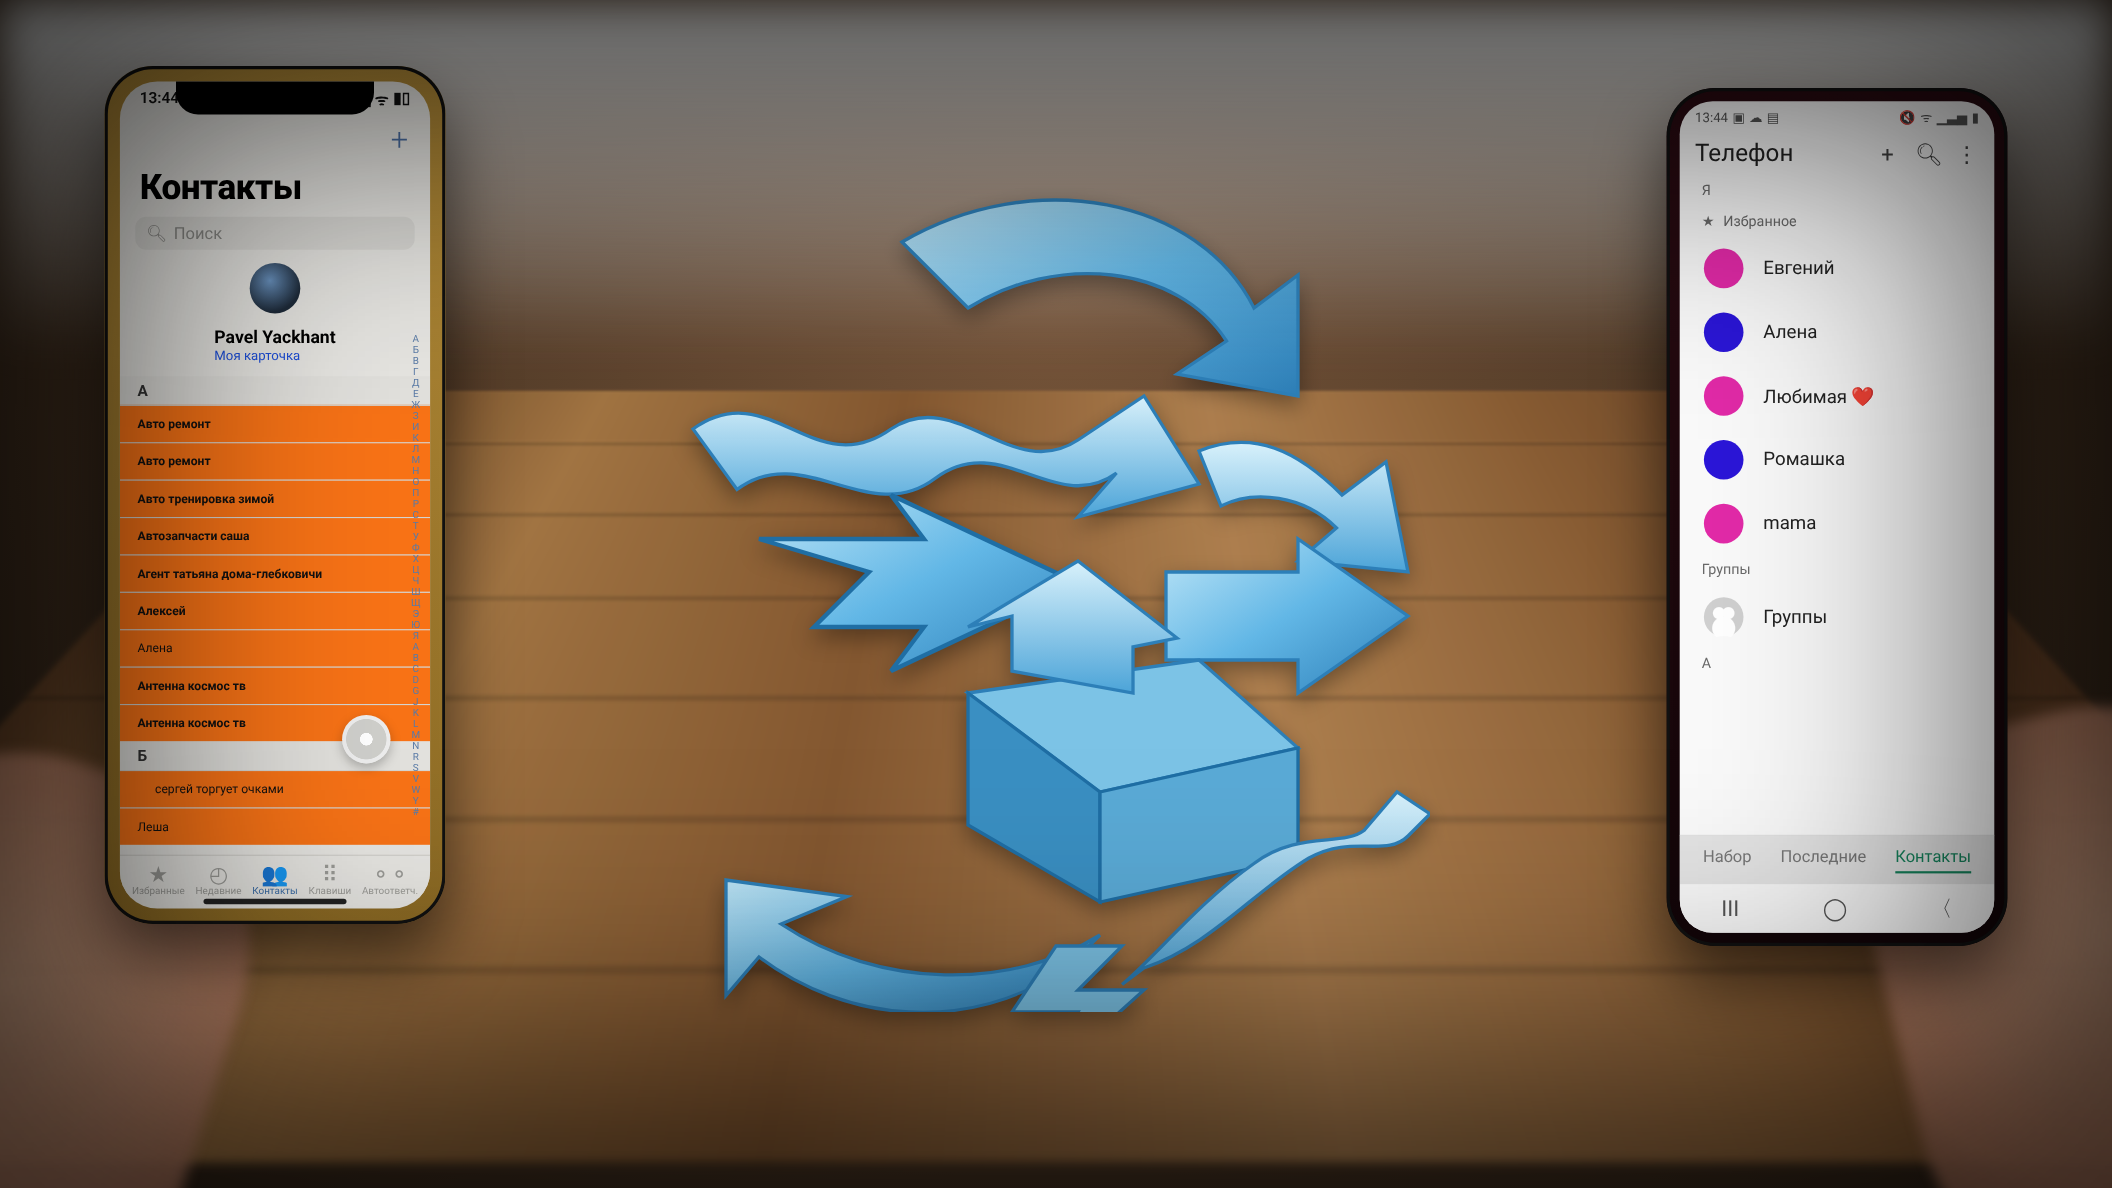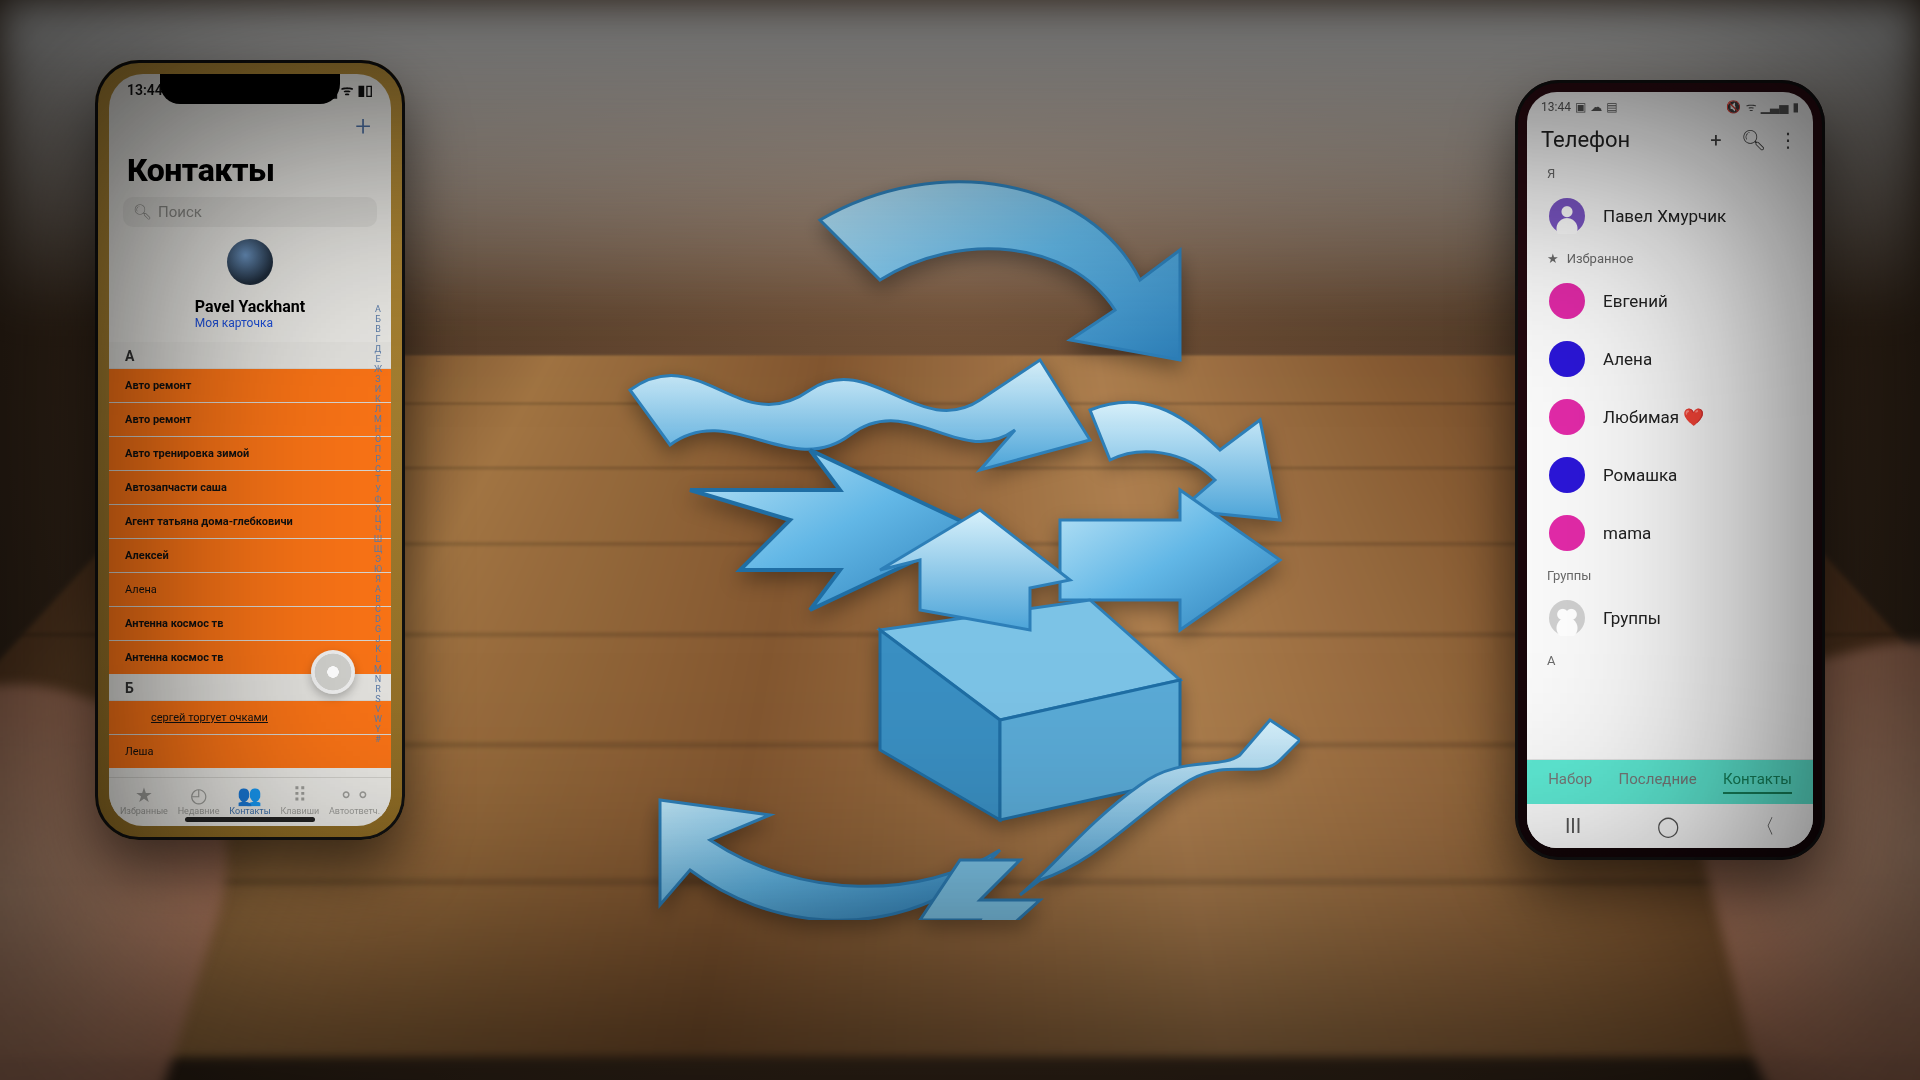--- a/index.html
+++ b/index.html
@@ -61,21 +61,21 @@
   .a-sec { font-size:13px; color:#6a6a6a; padding:6px 20px; display:flex; align-items:center; gap:8px;}
   .a-row { display:flex; align-items:center; gap:18px; padding:11px 22px; font-size:17px; color:#222;}
   .a-row .dot { width:36px;height:36px;border-radius:50%; }
   .a-row .dot.person { background:#7b56c5; position:relative;}
   .a-row .dot.person::after{content:"";position:absolute;inset:0;background:radial-gradient(circle at 50% 38%, #fff 0 5px, transparent 6px), radial-gradient(circle at 50% 85%, #fff 0 10px, transparent 11px);}
   .a-row .dot.grp { background:#d0d0d0; position:relative;}
   .a-row .dot.grp::after{content:"";position:absolute;inset:0;background:
      radial-gradient(circle at 38% 40%, #fff 0 5px, transparent 6px),
      radial-gradient(circle at 62% 40%, #fff 0 5px, transparent 6px),
      radial-gradient(circle at 50% 78%, #fff 0 10px, transparent 11px);}
-  .a-bottom-tabs{position:absolute;left:0;right:0;bottom:44px;display:flex;justify-content:space-around;padding:10px 8px 10px;border-top:1px solid #e2e2e2;background:#5eead4;}
+  .a-bottom-tabs{position:absolute;left:0;right:0;bottom:44px;display:flex;justify-content:space-around;padding:10px 8px 10px;border-top:1px solid #e2e2e2;background:#e5e5e5;}
   .a-btab{font-size:15px;color:#777;padding-bottom:4px;}
   .a-btab.active{color:#16845d;border-bottom:2px solid #16845d;}
   .a-nav{position:absolute;left:0;right:0;bottom:0;height:44px;display:flex;justify-content:space-around;align-items:center;color:#555;background:#fafafa;}
   .a-nav span{font-size:20px;}
 
   
   .arrows{position:absolute; left:50%; top:50%; transform:translate(-50%,-50%); width:680px; height:760px; pointer-events:none;}
   .arrows svg{width:100%;height:100%; filter: drop-shadow(0 8px 10px rgba(0,0,0,.35));}
 
   
@@ -169,21 +169,21 @@
         <div class="i-row bold">Авто ремонт</div>
         <div class="i-row bold">Авто ремонт</div>
         <div class="i-row bold">Авто тренировка зимой</div>
         <div class="i-row bold">Автозапчасти саша</div>
         <div class="i-row bold">Агент татьяна дома-глебковичи</div>
         <div class="i-row bold">Алексей</div>
         <div class="i-row">Алена</div>
         <div class="i-row bold">Антенна космос тв</div>
         <div class="i-row bold">Антенна космос тв</div>
         <div class="i-sec">Б</div>
-        <div class="i-row" style="padding-left: 42px; text-decoration: underline;">сергей торгует очками</div>
+        <div class="i-row" style="padding-left: 32px;">сергей торгует очками</div>
         <div class="i-row">Леша</div>
       </div>
     <div class="i-assist"></div>
     <div class="i-tabs" id="i-tabs">
         <div class="i-tab">
           <div class="ic">★</div>
           <div>Избранные</div>
         </div>
         <div class="i-tab">
           <div class="ic">◴</div>
@@ -223,24 +223,20 @@
       </span>
     </div>
     <div class="a-header">
       <span class="ttl">Телефон</span>
       <span class="a-ic">+</span>
       <span class="a-ic">🔍︎</span>
       <span class="a-ic">⋮</span>
     </div>
 
     <div class="a-sec">Я</div>
-    <div class="a-row">
-      <span class="dot person"></span>
-      <span>Павел Хмурчик</span>
-    </div>
 
     <div class="a-sec">
       <span>★</span>
       <span>Избранное</span>
     </div>
     <div id="a-favs">
         <div class="a-row">
           <span class="dot magenta"></span>
           <span>Евгений</span>
         </div>

